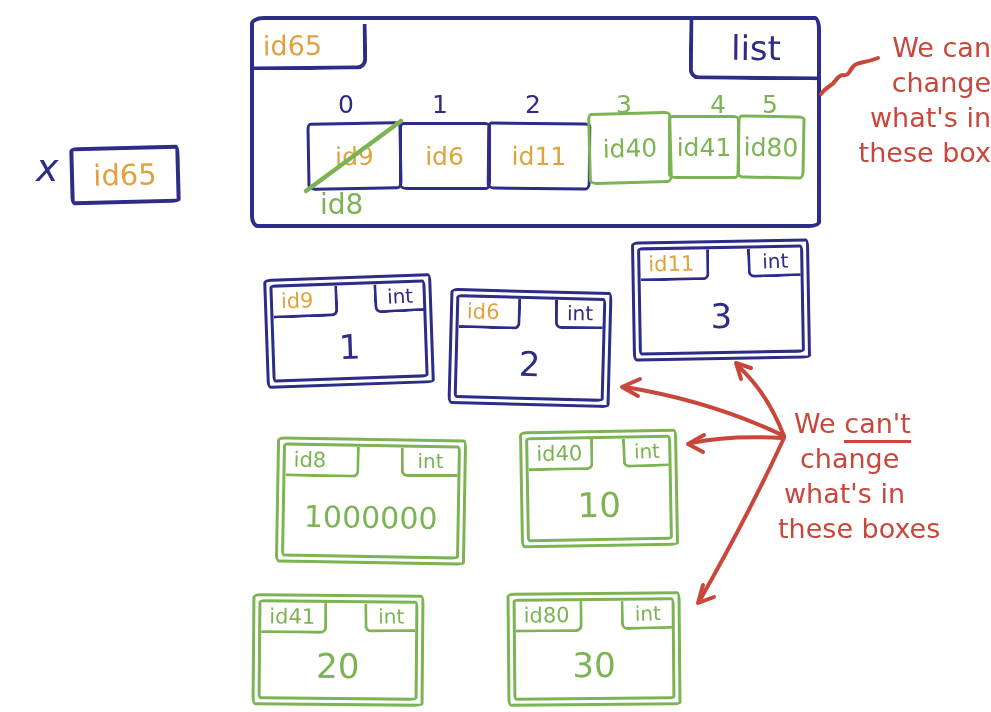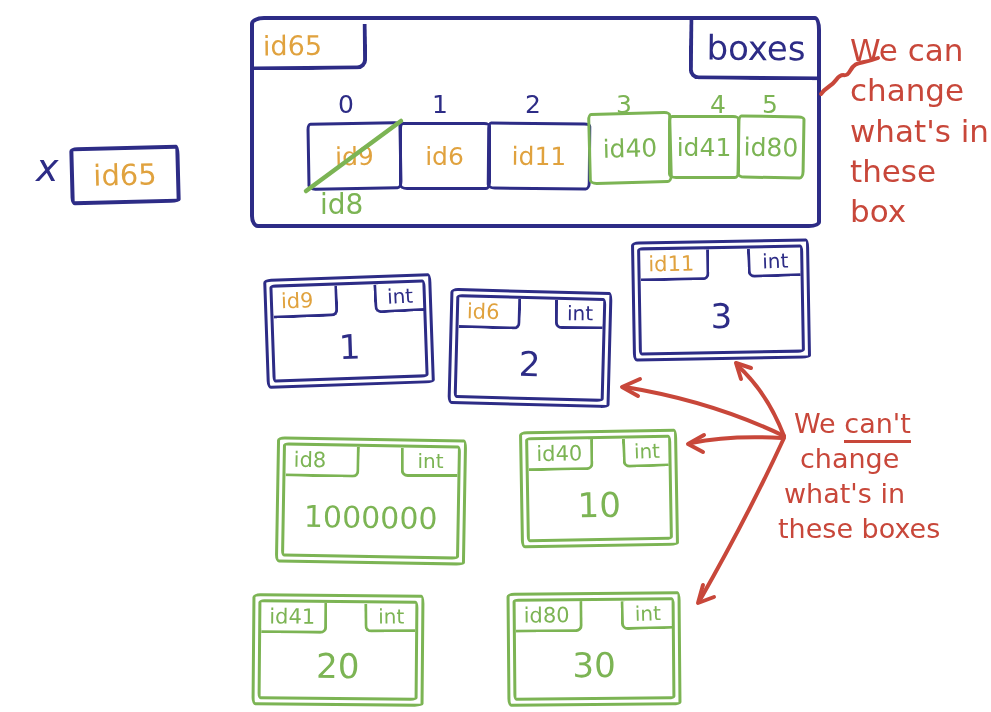--- a/index.html
+++ b/index.html
@@ -63,21 +63,21 @@
   .obj.navy .type-tab{border-color:var(--navy);color:var(--navy);}
   .obj.navy .obj-value{color:var(--navy);}
   .obj.green .id-tab{border-color:var(--green);color:var(--green);}
   .obj.green .type-tab{border-color:var(--green);color:var(--green);}
   .obj.green .obj-value{color:var(--green);}
   .obj-value{position:absolute;left:0;right:0;top:32px;bottom:0;
     display:flex;align-items:center;justify-content:center;font-size:34px;}
 
   
   .note{position:absolute;color:var(--red);line-height:1.3;}
-  .note-top{left:850px;top:30px;width:141px;text-align:left;font-size:31px;}
+  .note-top{left:850px;top:30px;width:141px;text-align:right;font-size:27px;}
   .note-bottom{left:778px;top:406px;width:215px;font-size:27px;}
   .note-bottom .l1{padding-left:16px;}
   .note-bottom .l2{padding-left:22px;}
   .note-bottom .l3{padding-left:6px;}
   .note-bottom .l4{padding-left:0px;}
   .u{border-bottom:3px solid var(--red);padding-bottom:1px;}
 
   
   #overlay{position:absolute;left:0;top:0;width:991px;height:712px;pointer-events:none;z-index:10;}
 </style>
@@ -89,21 +89,21 @@
   <div class="var-name">x</div>
   <div class="var-box">
     <span class="ref">id65</span>
   </div>
 
   <div class="list-box">
     <div class="list-id-tab">
       <span>id65</span>
     </div>
     <div class="list-type-tab">
-      <span>boxes</span>
+      <span>list</span>
     </div>
 
     <span class="idx" style="left:84px;">0</span>
     <span class="idx" style="left:178px;">1</span>
     <span class="idx" style="left:271px;">2</span>
     <span class="idx g" style="left:362px;">3</span>
     <span class="idx g" style="left:456px;">4</span>
     <span class="idx g" style="left:508px;">5</span>
 
     <div class="cells">

